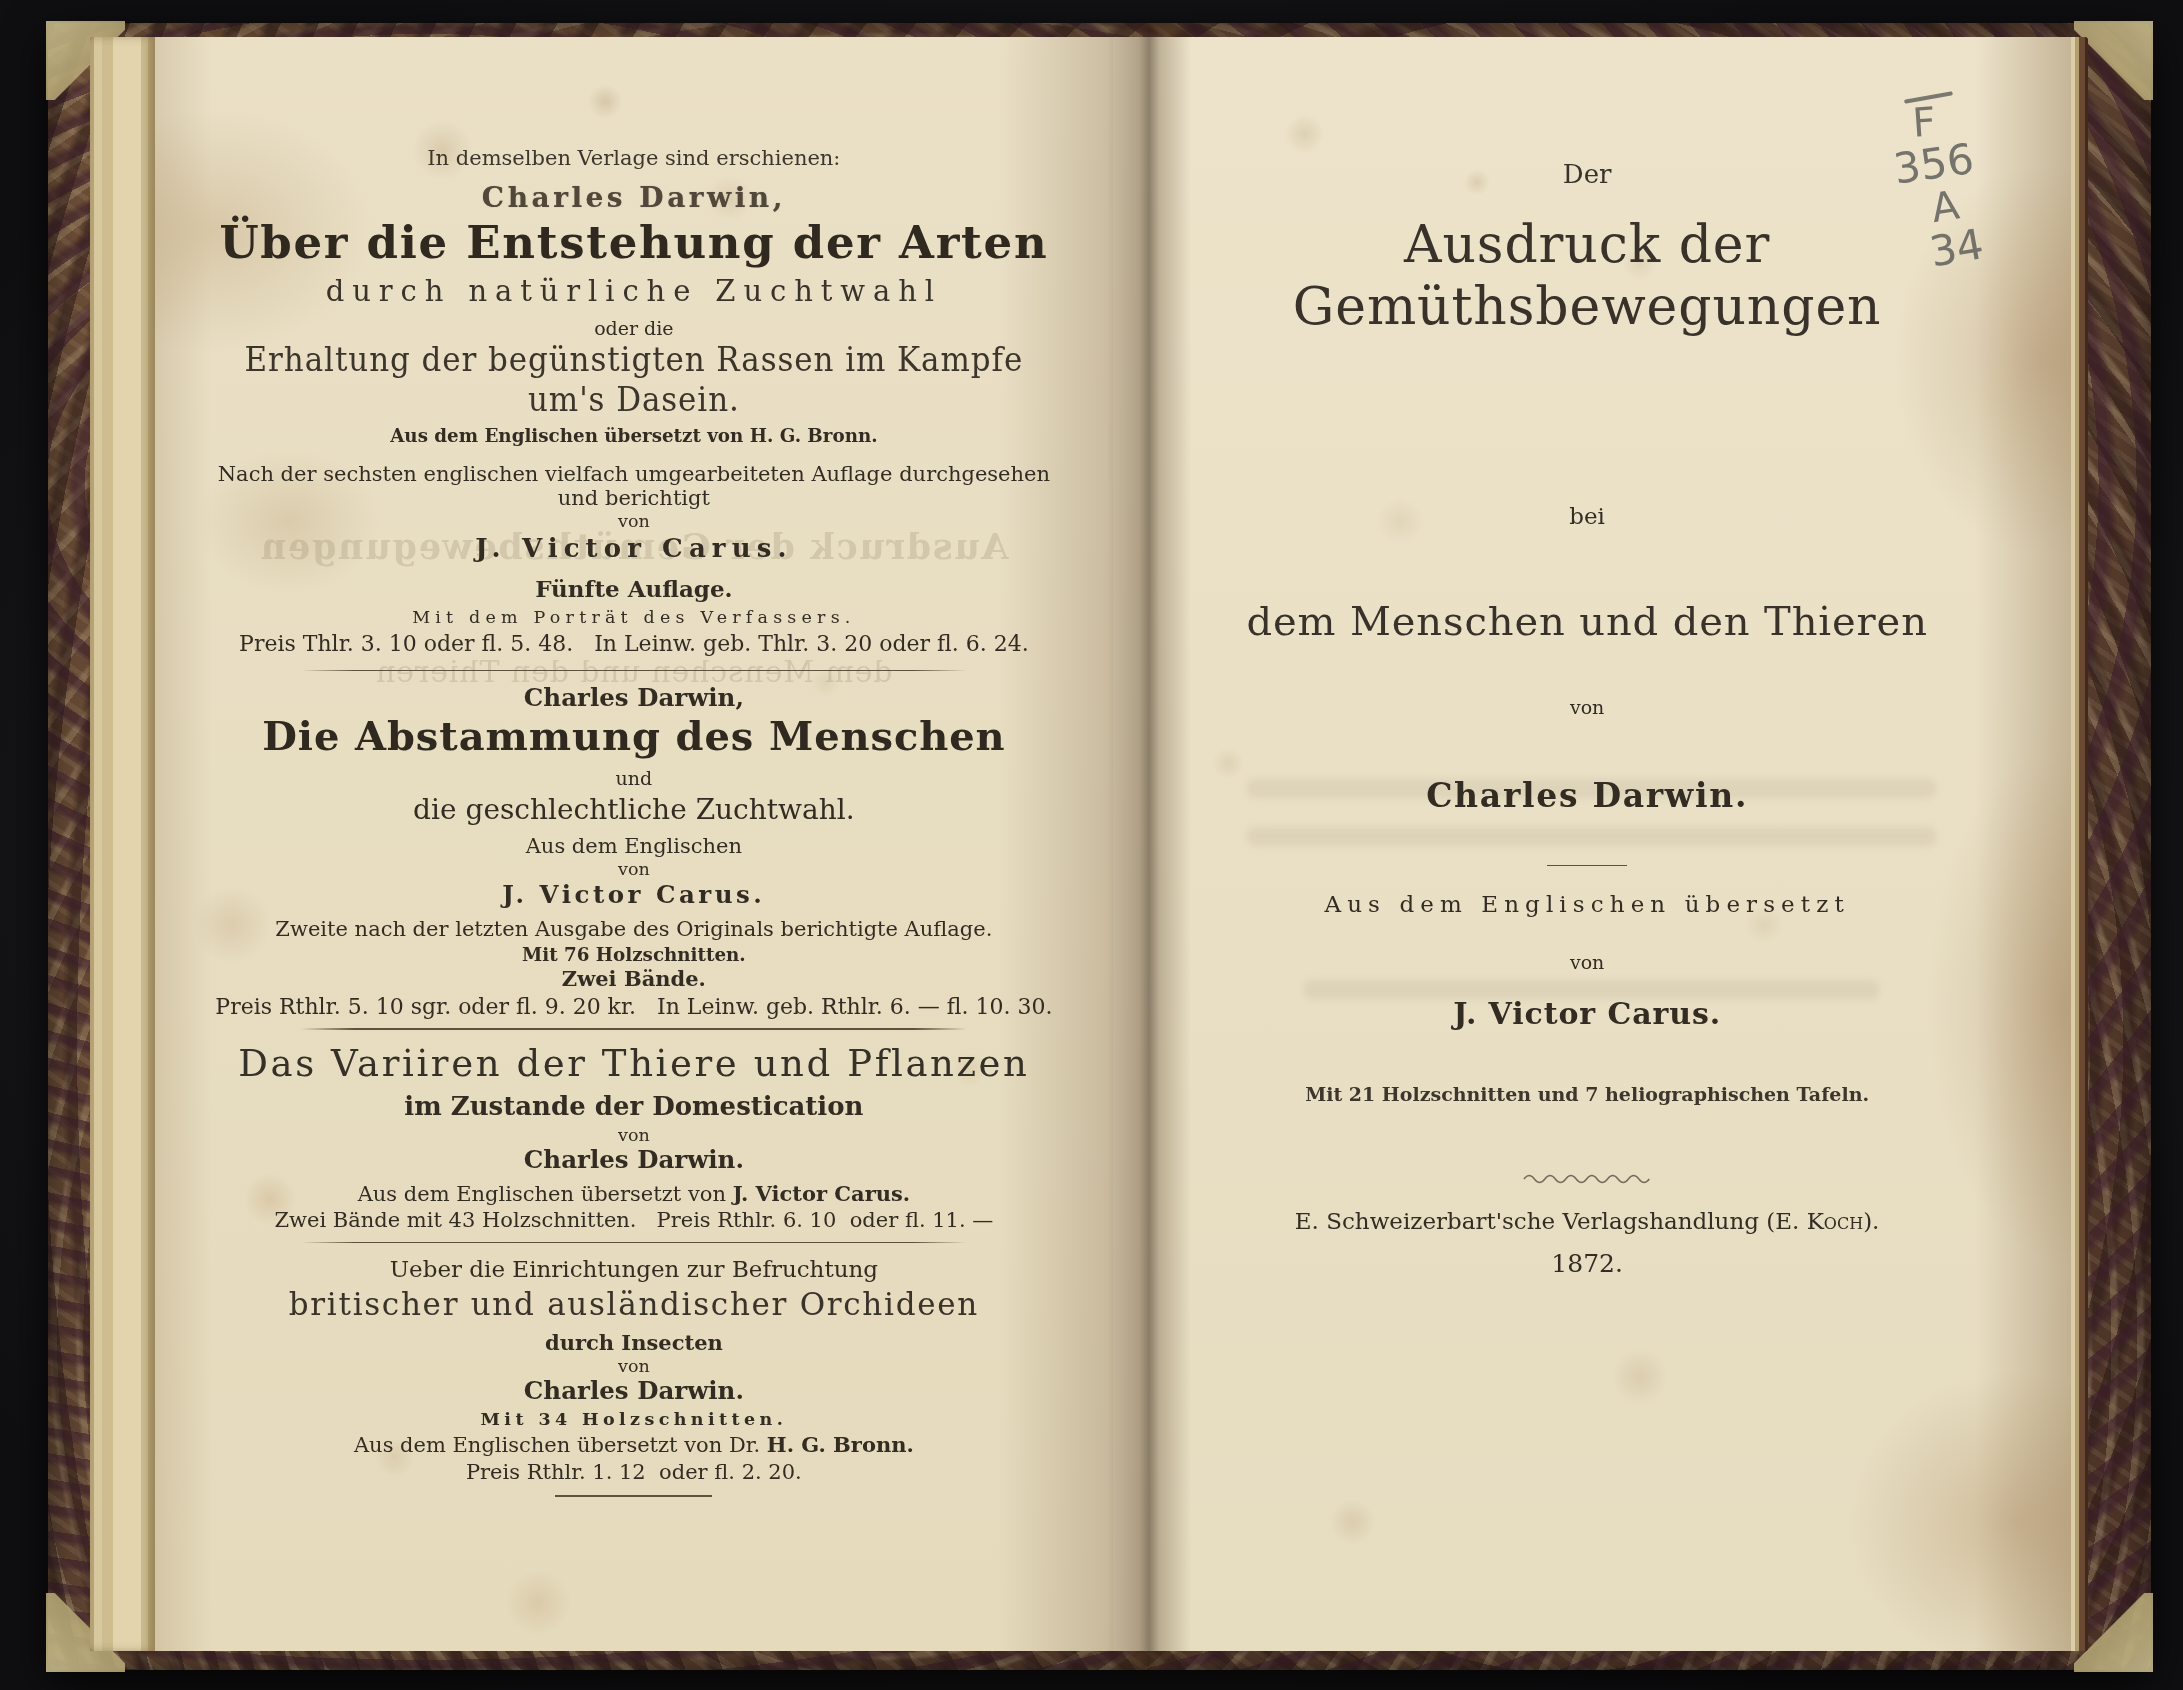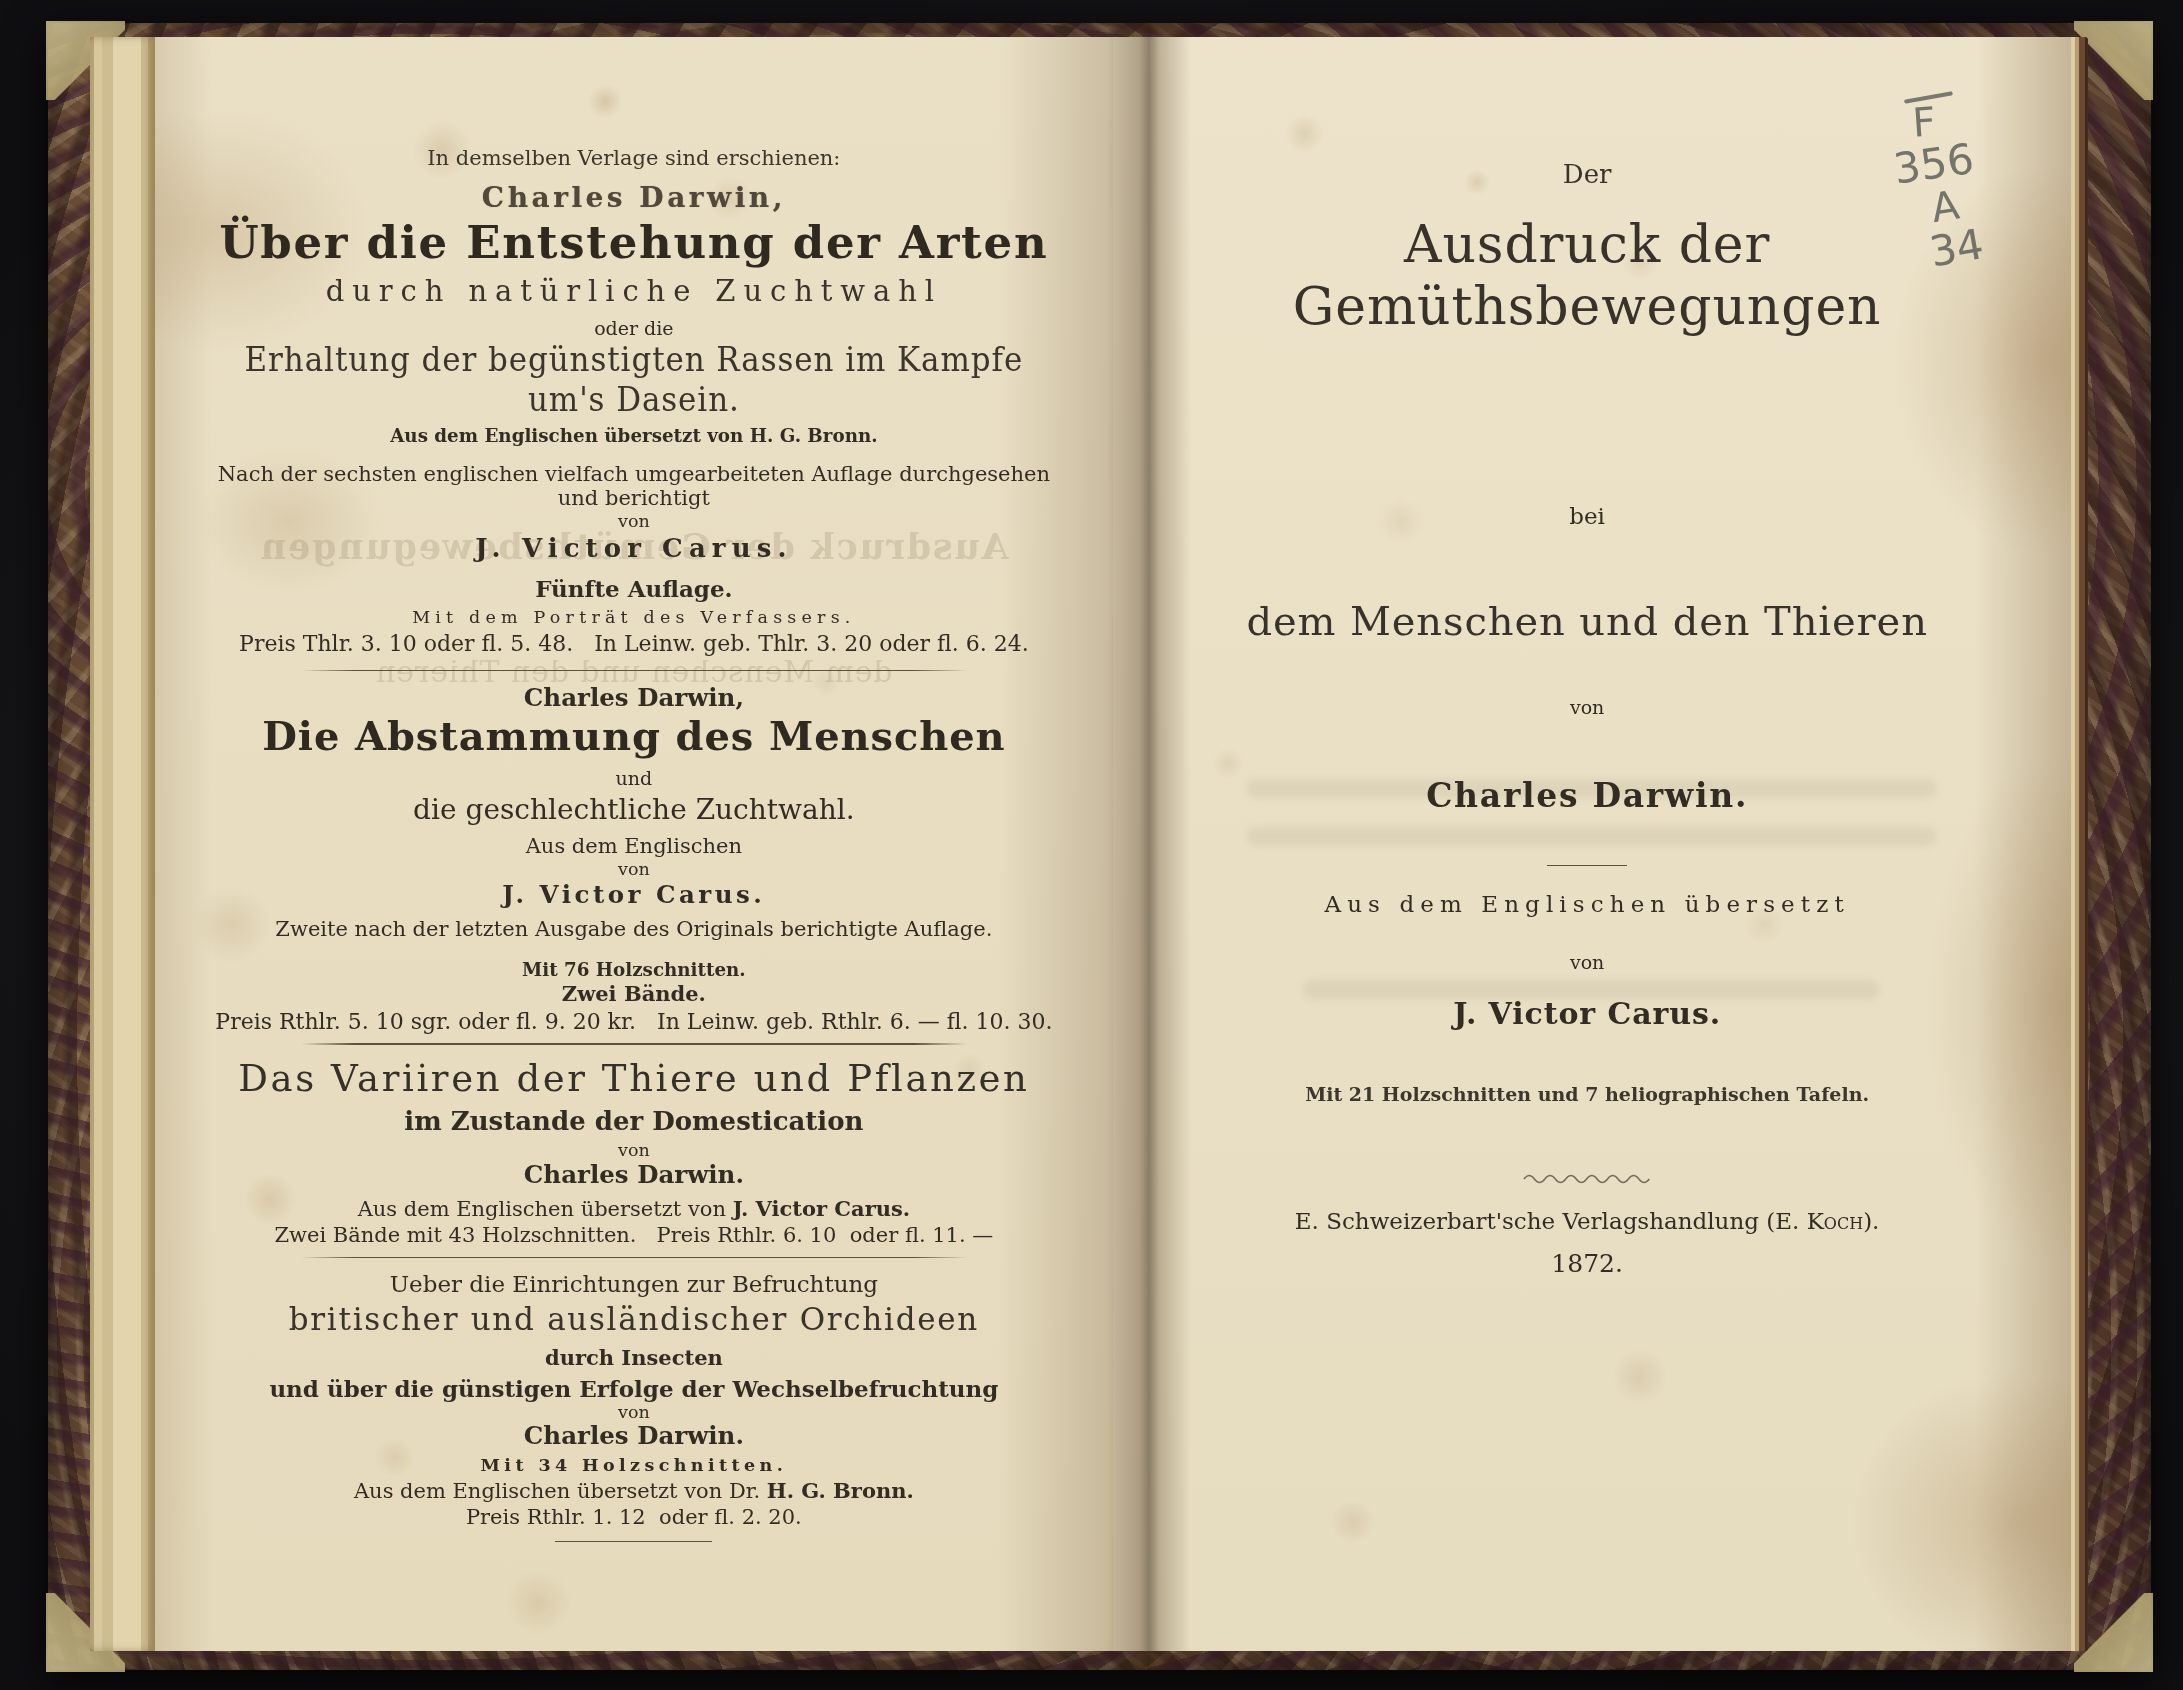--- a/index.html
+++ b/index.html
@@ -183,39 +183,38 @@
         <div class="rule" style="margin-top:12.2px;"></div>
 
         <div class="ln t-b28" style="margin-top:12.2px;">Charles Darwin,</div>
         <div class="ln t-h2">Die Abstammung des Menschen</div>
         <div class="ln t-sm22" style="margin-top:7px;">und</div>
         <div class="ln t-sub32" style="margin-top:3.5px;">die geschlechtliche Zuchtwahl.</div>
         <div class="ln t-24" style="margin-top:8.7px;">Aus dem Englischen</div>
         <div class="ln t-von">von</div>
         <div class="ln t-name28" style="margin-top:1.7px;">J. Victor Carus.</div>
         <div class="ln t-24" style="margin-top:7px;">Zweite nach der letzten Ausgabe des Originals berichtigte Auflage.</div>
-        <div class="ln t-b21" style="margin-top:17px;">Mit 76 Holzschnitten.</div>
+        <div class="ln t-b21" style="margin-top:2px;">Mit 76 Holzschnitten.</div>
         <div class="ln t-b24" style="margin-top:1.7px;">Zwei Bände.</div>
         <div class="ln t-price" style="margin-top:1.7px;">Preis Rthlr. 5. 10 sgr. oder fl. 9. 20 kr.   In Leinw. geb. Rthlr. 6. — fl. 10. 30.</div>
 
         <div class="rule" style="margin-top:8.7px;"></div>
 
         <div class="ln t-h3" style="margin-top:12.2px;">Das Variiren der Thiere und Pflanzen</div>
         <div class="ln t-b30" style="margin-top:5.2px;">im Zustande der Domestication</div>
         <div class="ln t-von" style="margin-top:3.5px;">von</div>
         <div class="ln t-b28">Charles Darwin.</div>
         <div class="ln t-24" style="margin-top:7px;"><span>Aus dem Englischen übersetzt von </span><span class="b">J. Victor Carus.</span></div>
         <div class="ln t-24" style="margin-top:1.7px;">Zwei Bände mit 43 Holzschnitten.   Preis Rthlr. 6. 10  oder fl. 11. —</div>
 
         <div class="rule" style="margin-top:8.7px;"></div>
 
         <div class="ln t-26" style="margin-top:12.2px;">Ueber die Einrichtungen zur Befruchtung</div>
         <div class="ln t-h4" style="margin-top:3.5px;">britischer und ausländischer Orchideen</div>
         <div class="ln t-b24" style="margin-top:8.7px;">durch Insecten</div>
-        <div class="ln t-b26" style="margin-top:3.5px;">und über die günstigen Erfolge der Wechselbefruchtung</div>
         <div class="ln t-von">von</div>
         <div class="ln t-b28">Charles Darwin.</div>
         <div class="ln t-bls20" style="margin-top:3.5px;">Mit 34 Holzschnitten.</div>
         <div class="ln t-24" style="margin-top:3.5px;"><span>Aus dem Englischen übersetzt von Dr. </span><span class="b">H. G. Bronn.</span></div>
         <div class="ln t-24" style="margin-top:1.7px;">Preis Rthlr. 1. 12  oder fl. 2. 20.</div>
 
         <div class="rule-short" style="margin-top:10.5px;"></div>
       </div>
     </div>
 

